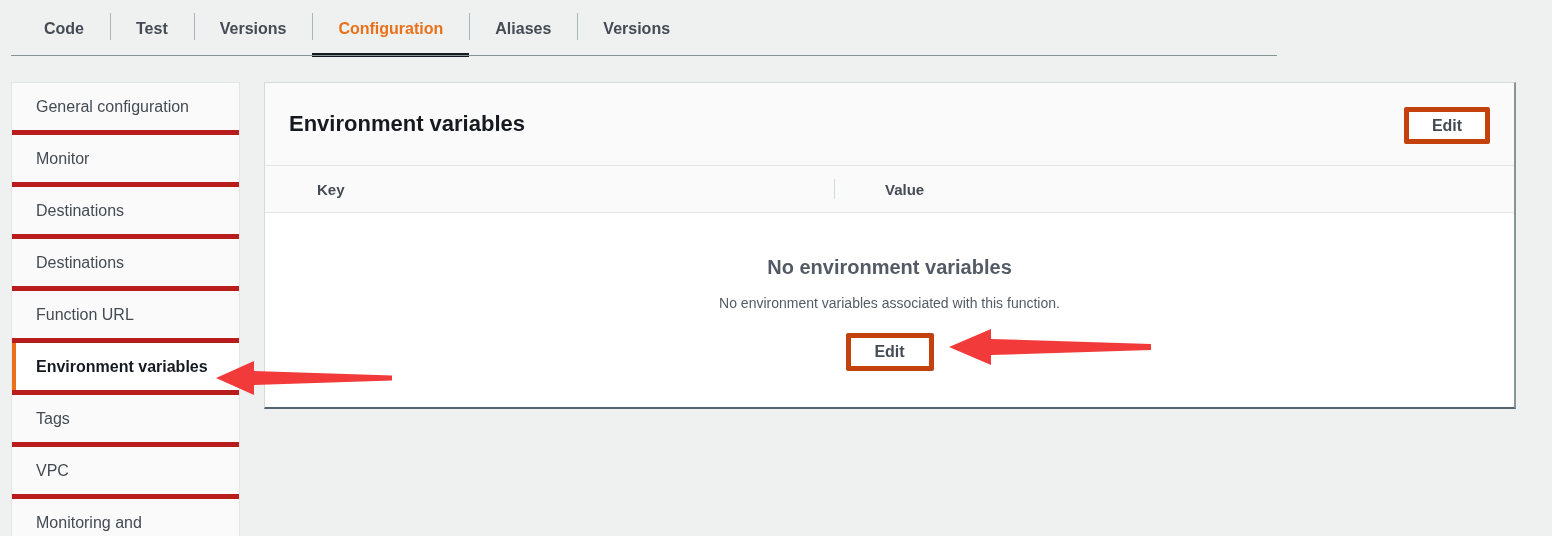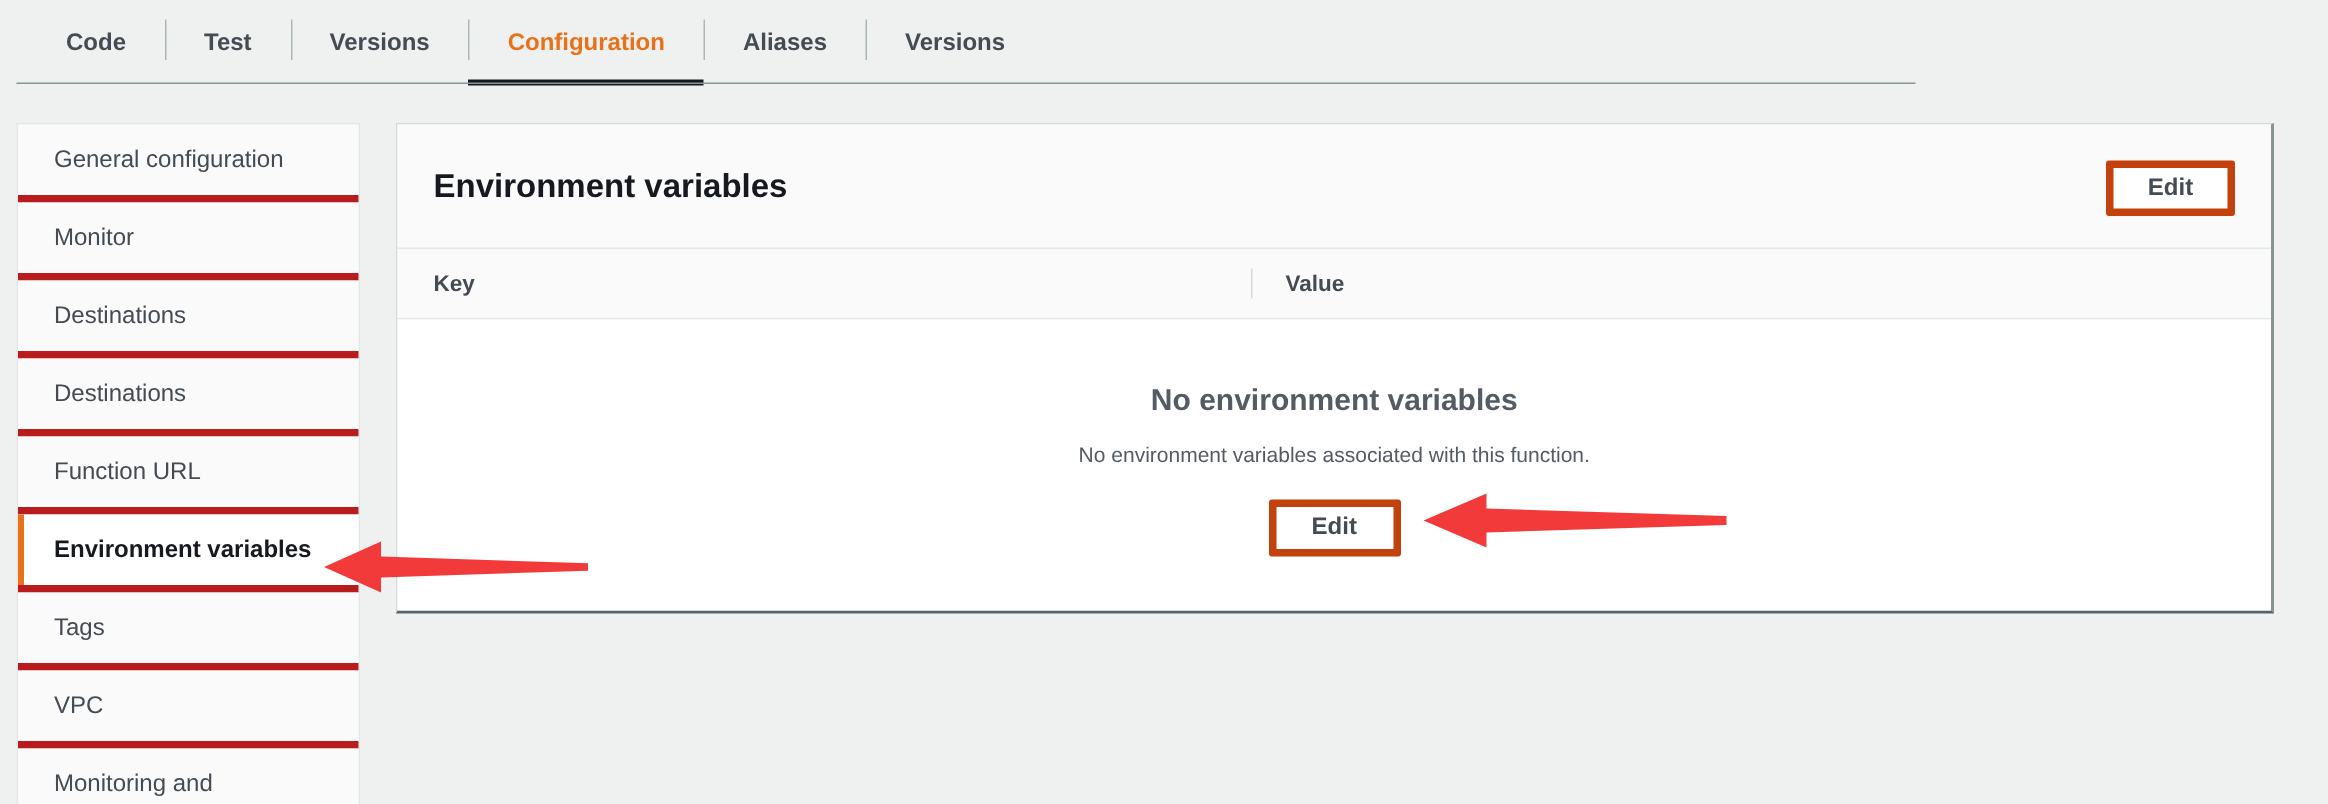--- a/index.html
+++ b/index.html
@@ -172,20 +172,21 @@
   }
   .th {
     position: absolute;
     top: 0;
     height: 47px;
     display: flex;
     align-items: center;
     font-size: 15px;
     font-weight: bold;
     color: #444b53;
+    margin-left: 28px;
   }
   .th-key { left: 24px; }
   .th-value { left: 592px; }
   .col-divider {
     position: absolute;
     left: 569px;
     top: 13px;
     bottom: 13px;
     width: 1px;
     background: #d5dbdb;

